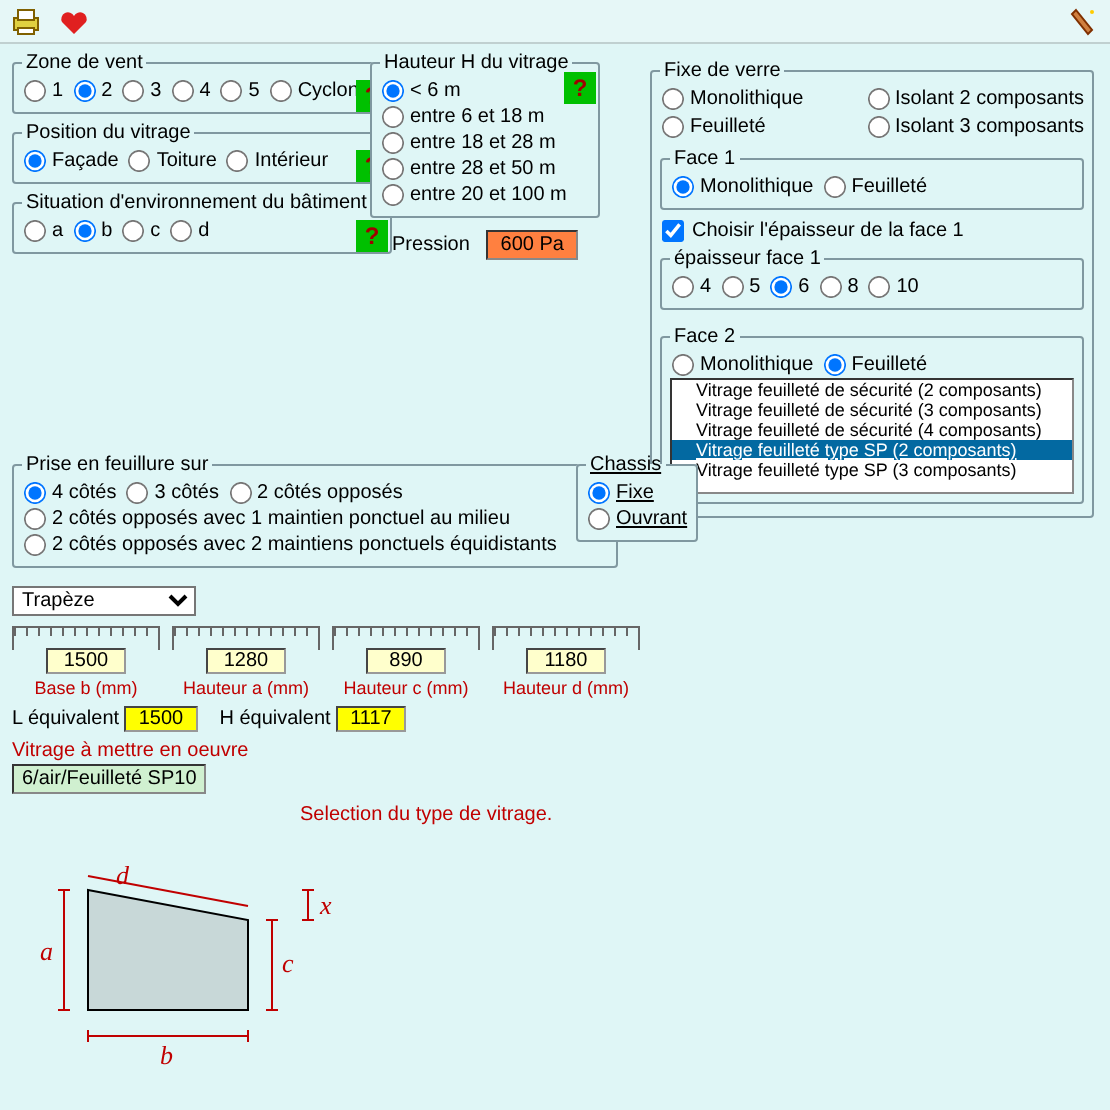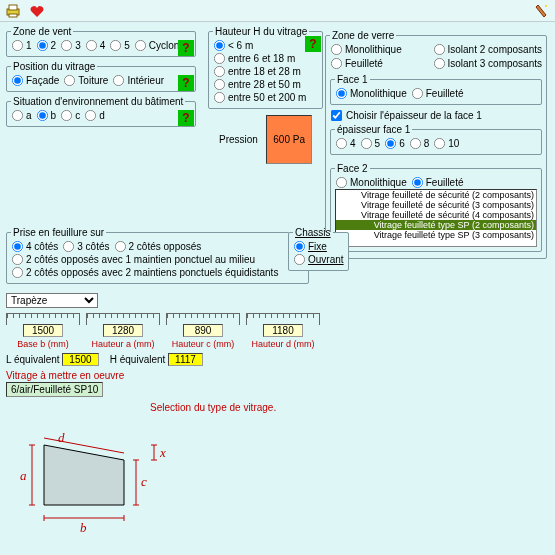--- a/index.html
+++ b/index.html
@@ -44,28 +44,28 @@
     display: inline-flex;
     align-items: center;
     justify-content: center;
     font-size: 12px;
     position: absolute;
   }
   .radio-row { display: flex; gap: 4px; flex-wrap: wrap; align-items: center; }
   .radio-item { display: flex; align-items: center; gap: 2px; white-space: nowrap; }
   .radio-item input { margin: 0; transform: scale(0.85); }
   .col-left { position: absolute; left: 6px; top: 26px; width: 190px; }
-  .col-mid { position: absolute; left: 208px; top: 26px; width: 115px; }
+  .col-mid { position: absolute; left: 185px; top: 26px; width: 115px; }
   .col-right { position: absolute; left: 325px; top: 30px; width: 222px; }
   .group { position: relative; margin-bottom: 4px; }
   .pression { text-align: center; margin-top: 6px; }
   .pression-val {
     background: #ff8040;
     color: #000;
-    padding: 18px 6px;
+    padding: 1px 6px;
     border: 1px inset #888;
     display: inline-block;
     min-width: 44px;
     text-align: right;
   }
   .prise { position: absolute; left: 6px; top: 227px; width: 303px; }
   .chassis { position: absolute; left: 288px; top: 227px; width: 60px; text-decoration: underline; }
   .shape-row { position: absolute; left: 6px; top: 293px; }
   select {
     font-size: 10px;
@@ -112,22 +112,22 @@
   .vitrage-title { position: absolute; left: 6px; top: 370px; color: #c00000; font-size: 10px; }
   .vitrage-result { position: absolute; left: 6px; top: 382px; background: #d0f0d0; border: 1px inset #888; padding: 1px 4px; font-size: 10px; min-width: 90px; }
   .selection-msg { position: absolute; left: 150px; top: 402px; color: #c00000; font-size: 10px; }
   .listbox {
     background: #fff;
     border: 1px inset #888;
     font-size: 9px;
     height: 58px;
     overflow: hidden;
   }
-  .listbox div { padding: 0 2px; white-space: nowrap; text-align: right; }
-  .listbox .sel { background: #4d7c0f; color: #fff; }
+  .listbox div { padding: 0 12px; white-space: nowrap; }
+  .listbox .sel { background: #0369a1; color: #fff; text-decoration: underline; }
   .cb { display: flex; align-items: center; gap: 3px; margin: 4px 0 2px 0; }
   .cb input { margin: 0; transform: scale(0.85); }
   .diagram {
     position: absolute;
     left: 14px;
     top: 430px;
     width: 160px;
     height: 112px;
   }
   .diagram svg { overflow: visible; }
@@ -253,36 +253,36 @@
           <div class="radio-item">
             <input type="radio" name="hauteur" style="">
             <span>entre 18 et 28 m</span>
           </div>
           <div class="radio-item">
             <input type="radio" name="hauteur" style="">
             <span>entre 28 et 50 m</span>
           </div>
           <div class="radio-item">
             <input type="radio" name="hauteur" style="">
-            <span>entre 50 et 200 m</span>
+            <span>entre 20 et 100 m</span>
           </div>
         </div>
     </fieldset>
     <span class="help" style="right:2px;top:10px">?</span>
   </div>
   <div class="pression">
     <span>Pression</span>
     &nbsp;
     <span class="pression-val">600 Pa</span>
   </div>
 </div>
 
 <div class="col-right">
   <fieldset style="padding-bottom:6px;">
-    <legend>Zone de verre</legend>
+    <legend>Fixe de verre</legend>
     <div id="type-verre-grid" style="display:grid;grid-template-columns:1fr 1fr;gap:1px 4px;">
         <div class="radio-item">
           <input type="radio" name="typeverre" style="">
           <span>Monolithique</span>
         </div>
         <div class="radio-item">
           <input type="radio" name="typeverre" style="">
           <span>Isolant 2 composants</span>
         </div>
         <div class="radio-item">

